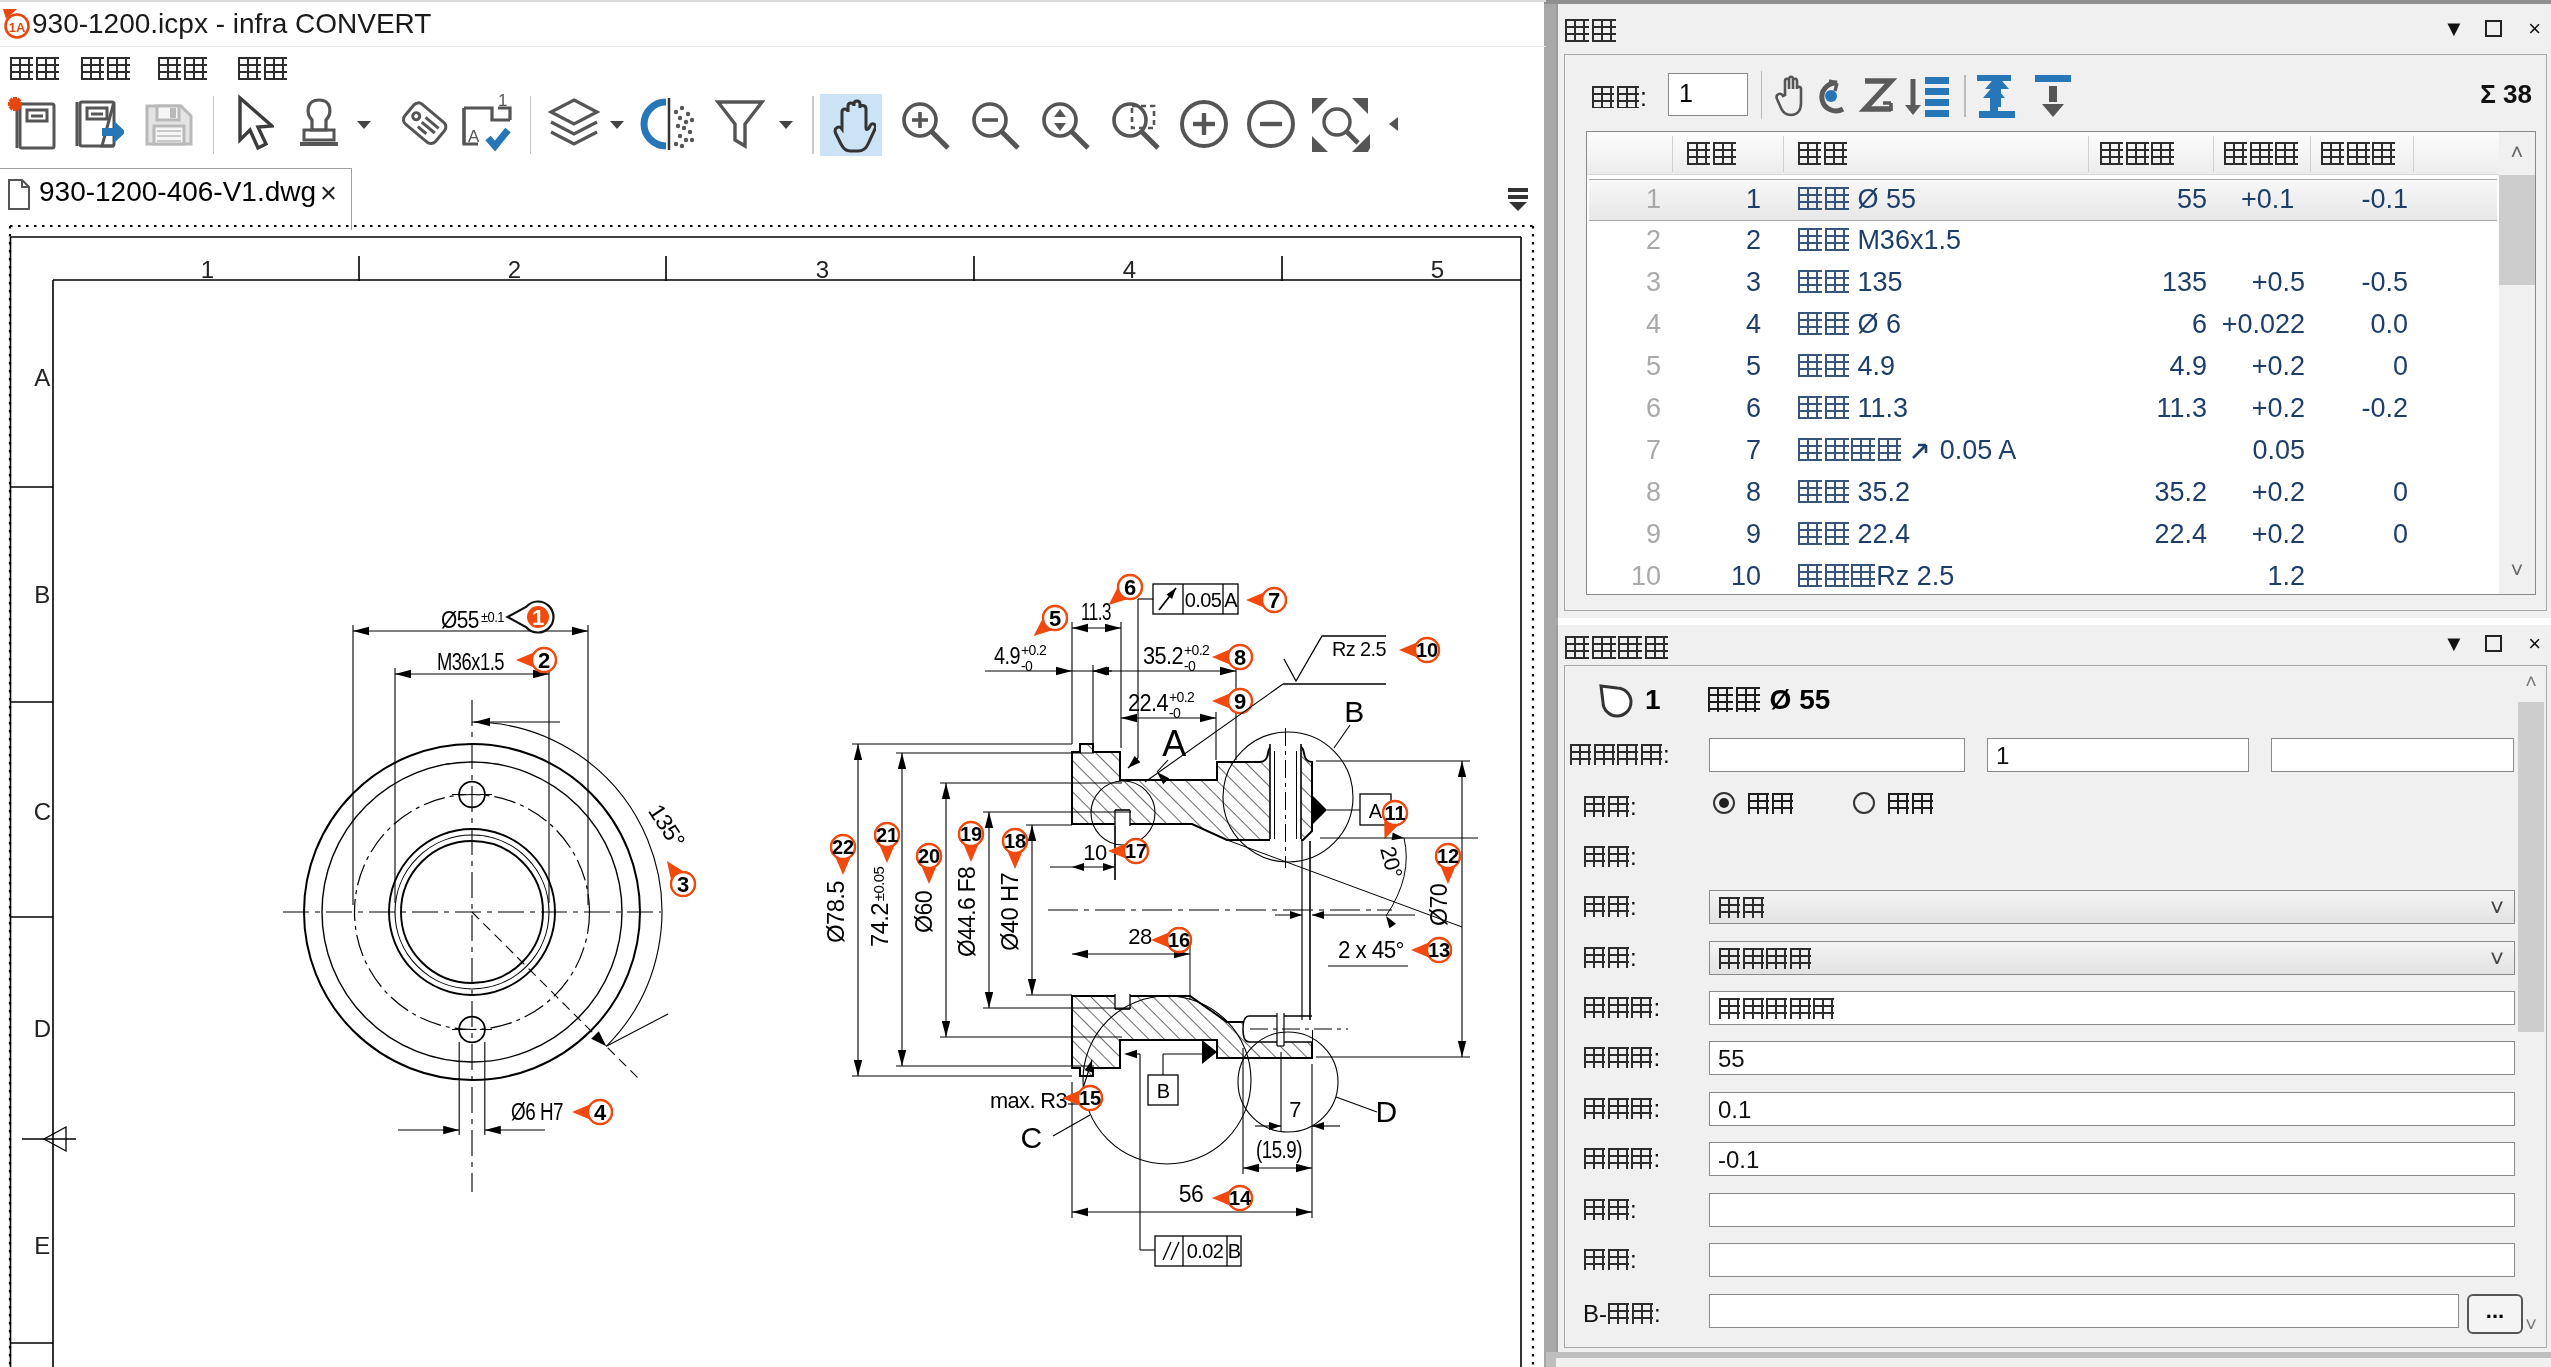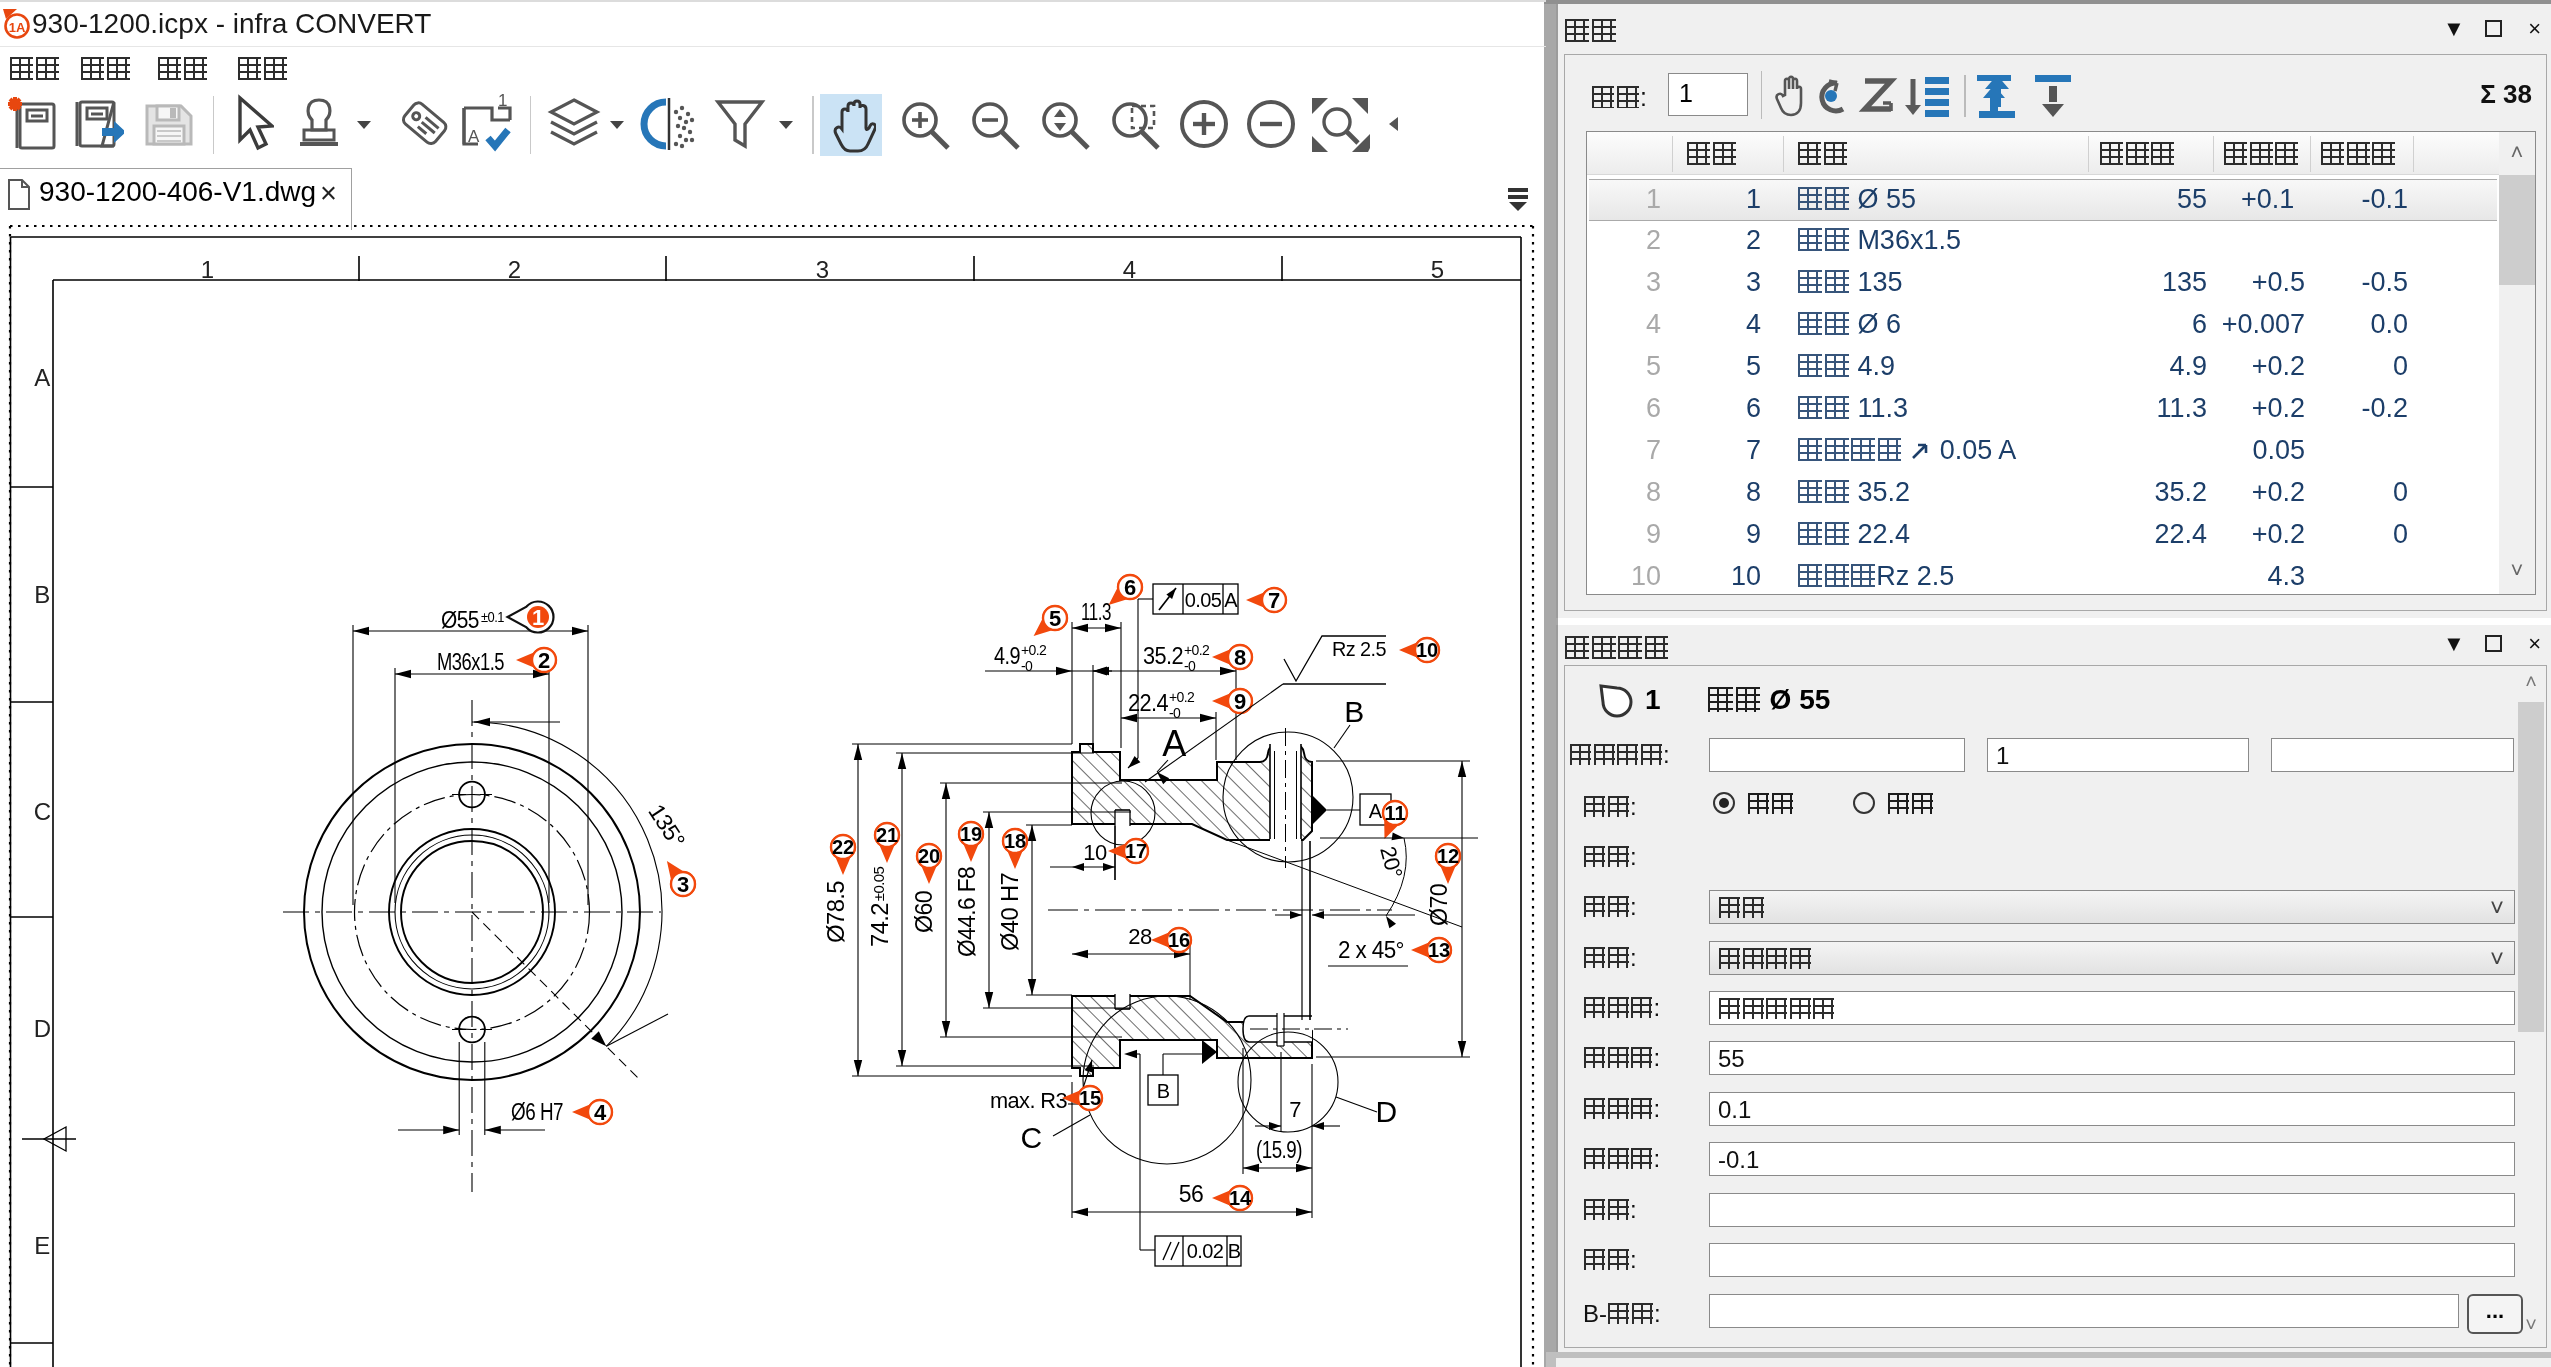--- a/index.html
+++ b/index.html
@@ -601,21 +601,21 @@
             <div class="abs navy" style="left:208px;top:4px;white-space:nowrap"><i class="c"></i><i class="c"></i> 135</div>
             <div class="abs navy" style="left:400px;width:218px;text-align:right;top:4px">135</div>
             <div class="abs navy" style="left:626px;width:90px;text-align:right;top:4px">+0.5</div>
             <div class="abs navy" style="left:723px;width:96px;text-align:right;top:4px">-0.5</div>
           </div>
           <div class="abs" style="left:2px;top:173px;right:38px;height:42px;font-size:27px">
             <div class="abs" style="left:0;width:72px;text-align:right;top:4px;color:#a9a9a9">4</div>
             <div class="abs navy" style="left:100px;width:72px;text-align:right;top:4px">4</div>
             <div class="abs navy" style="left:208px;top:4px;white-space:nowrap"><i class="c"></i><i class="c"></i> Ø 6</div>
             <div class="abs navy" style="left:400px;width:218px;text-align:right;top:4px">6</div>
-            <div class="abs navy" style="left:626px;width:90px;text-align:right;top:4px">+0.007</div>
+            <div class="abs navy" style="left:626px;width:90px;text-align:right;top:4px">+0.022</div>
             <div class="abs navy" style="left:723px;width:96px;text-align:right;top:4px">0.0</div>
           </div>
           <div class="abs" style="left:2px;top:215px;right:38px;height:42px;font-size:27px">
             <div class="abs" style="left:0;width:72px;text-align:right;top:4px;color:#a9a9a9">5</div>
             <div class="abs navy" style="left:100px;width:72px;text-align:right;top:4px">5</div>
             <div class="abs navy" style="left:208px;top:4px;white-space:nowrap"><i class="c"></i><i class="c"></i> 4.9</div>
             <div class="abs navy" style="left:400px;width:218px;text-align:right;top:4px">4.9</div>
             <div class="abs navy" style="left:626px;width:90px;text-align:right;top:4px">+0.2</div>
             <div class="abs navy" style="left:723px;width:96px;text-align:right;top:4px">0</div>
           </div>
@@ -651,21 +651,21 @@
             <div class="abs navy" style="left:208px;top:4px;white-space:nowrap"><i class="c"></i><i class="c"></i> 22.4</div>
             <div class="abs navy" style="left:400px;width:218px;text-align:right;top:4px">22.4</div>
             <div class="abs navy" style="left:626px;width:90px;text-align:right;top:4px">+0.2</div>
             <div class="abs navy" style="left:723px;width:96px;text-align:right;top:4px">0</div>
           </div>
           <div class="abs" style="left:2px;top:425px;right:38px;height:42px;font-size:27px">
             <div class="abs" style="left:0;width:72px;text-align:right;top:4px;color:#a9a9a9">10</div>
             <div class="abs navy" style="left:100px;width:72px;text-align:right;top:4px">10</div>
             <div class="abs navy" style="left:208px;top:4px;white-space:nowrap"><i class="c"></i><i class="c"></i><i class="c"></i>Rz 2.5</div>
             <div class="abs navy" style="left:400px;width:218px;text-align:right;top:4px"></div>
-            <div class="abs navy" style="left:626px;width:90px;text-align:right;top:4px">4.3</div>
+            <div class="abs navy" style="left:626px;width:90px;text-align:right;top:4px">1.2</div>
             <div class="abs navy" style="left:723px;width:96px;text-align:right;top:4px"></div>
           </div>
         </div>
       </div>
     </div>
 <div class="panel" style="top:625px;height:727px">
       <div class="ptitle" style="top:8px"><i class="c"></i><i class="c"></i><i class="c"></i><i class="c"></i></div>
       <div class="pbtns" style="top:6px">▼&nbsp;<span style="letter-spacing:0;border:2px solid #222;display:inline-block;width:17px;height:17px;vertical-align:-1px"></span>&nbsp;&nbsp;×</div>
       <div class="gbox" style="top:40px;height:683px">
         <svg class="abs" style="left:32px;top:18px" width="42" height="38" viewBox="0 0 42 38">

